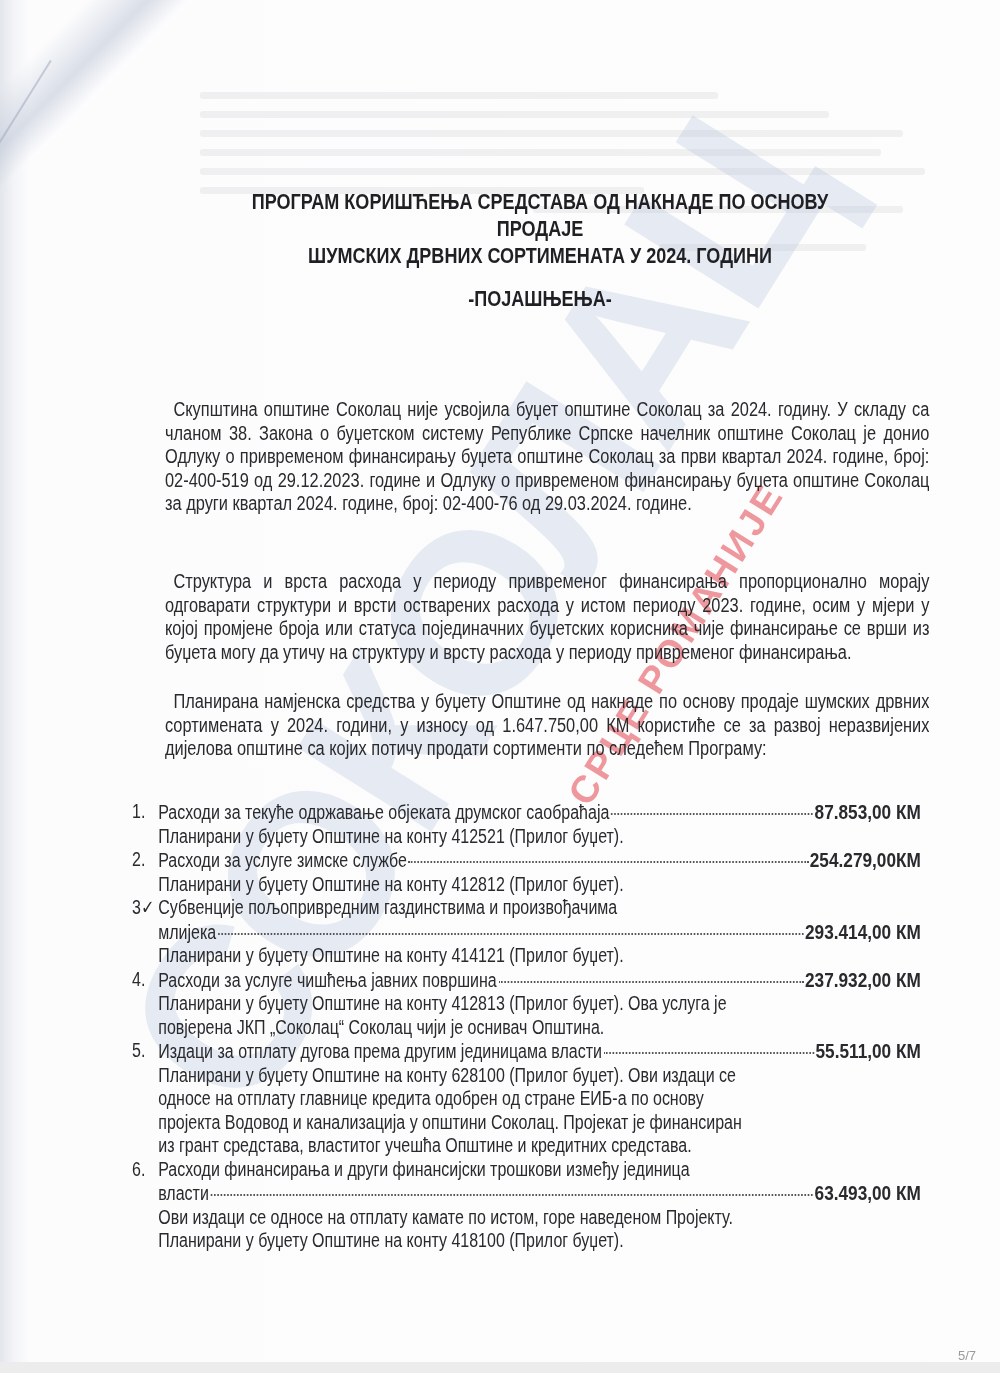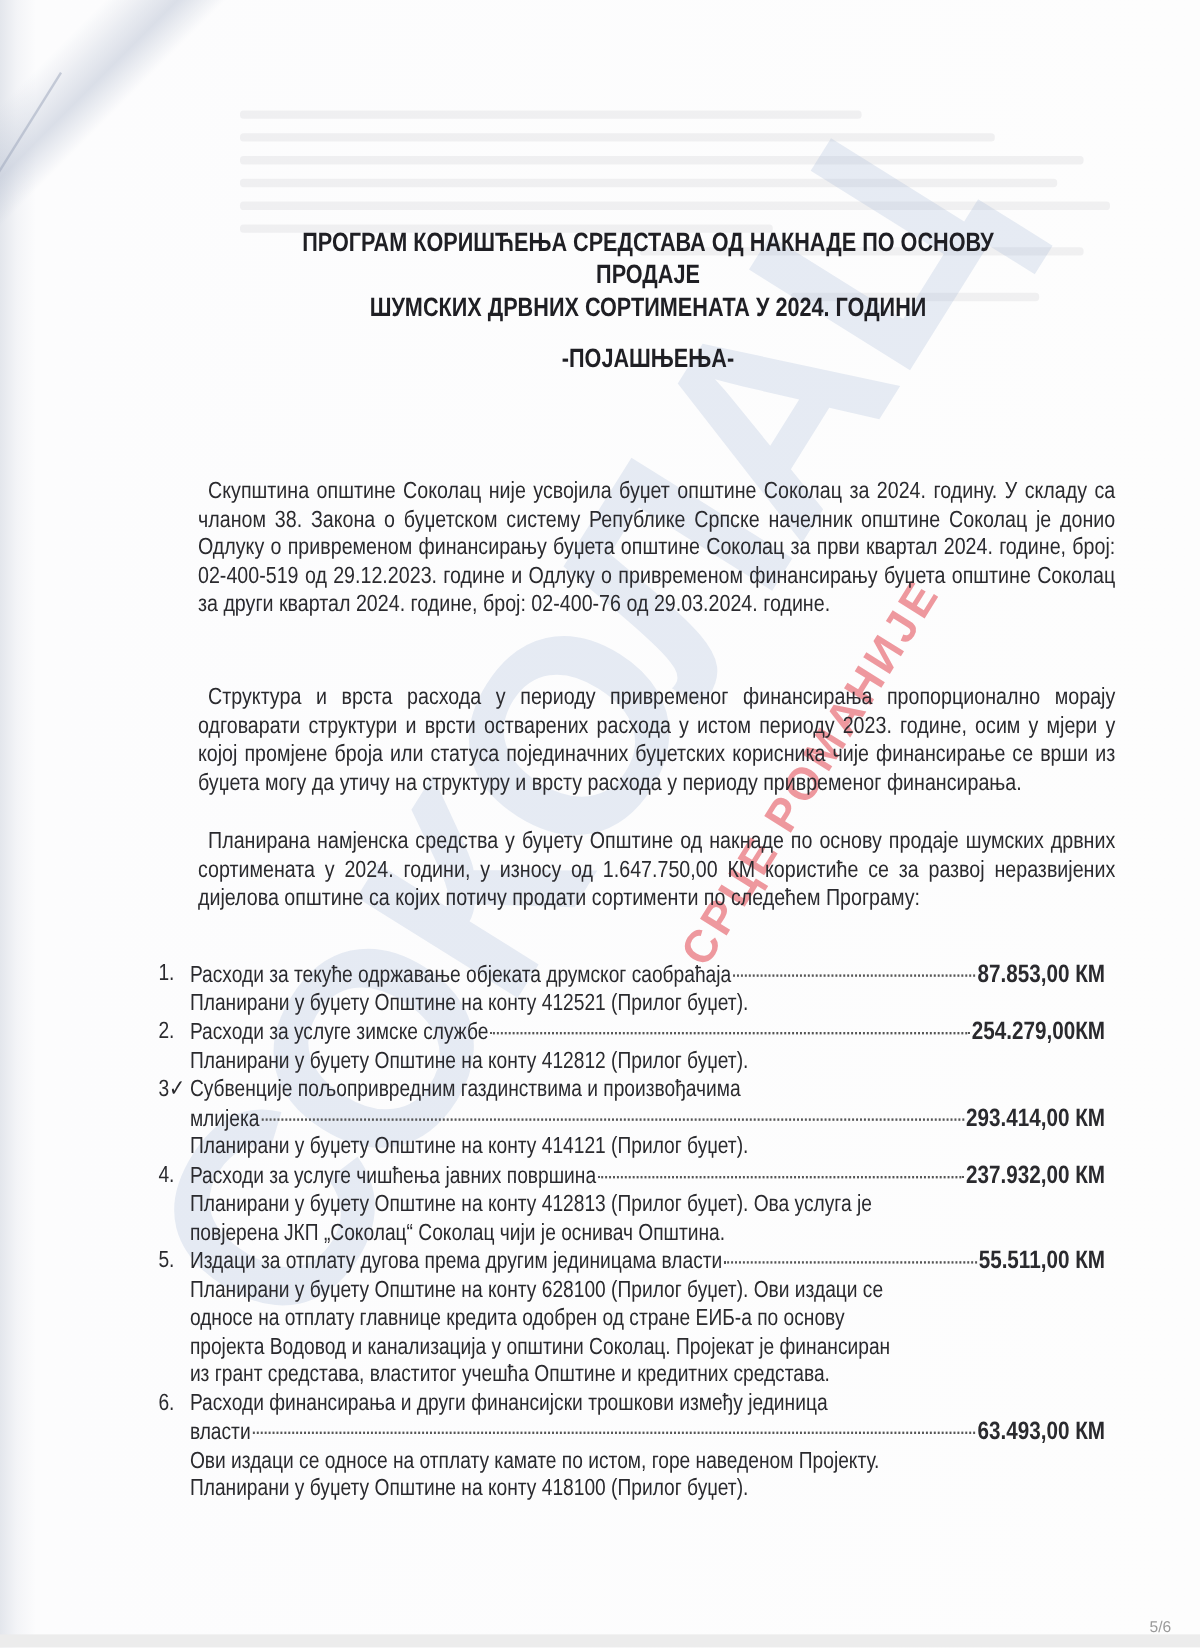--- a/index.html
+++ b/index.html
@@ -185,15 +185,15 @@
         <div class="line">
           <span class="t">власти</span>
           <span class="dots"></span>
           <span class="amt">63.493,00 КМ</span>
         </div>
         <div class="note">Ови издаци се односе на отплату камате по истом, горе наведеном Пројекту.</div>
         <div class="note">Планирани у буџету Општине на конту 418100 (Прилог буџет).</div>
       </div>
     </div>
 
-  <div class="pagenum">5/6</div>
+  <div class="pagenum">5/7</div>
   <div class="bottom-bar"></div>
 </div>
 
 </body></html>

